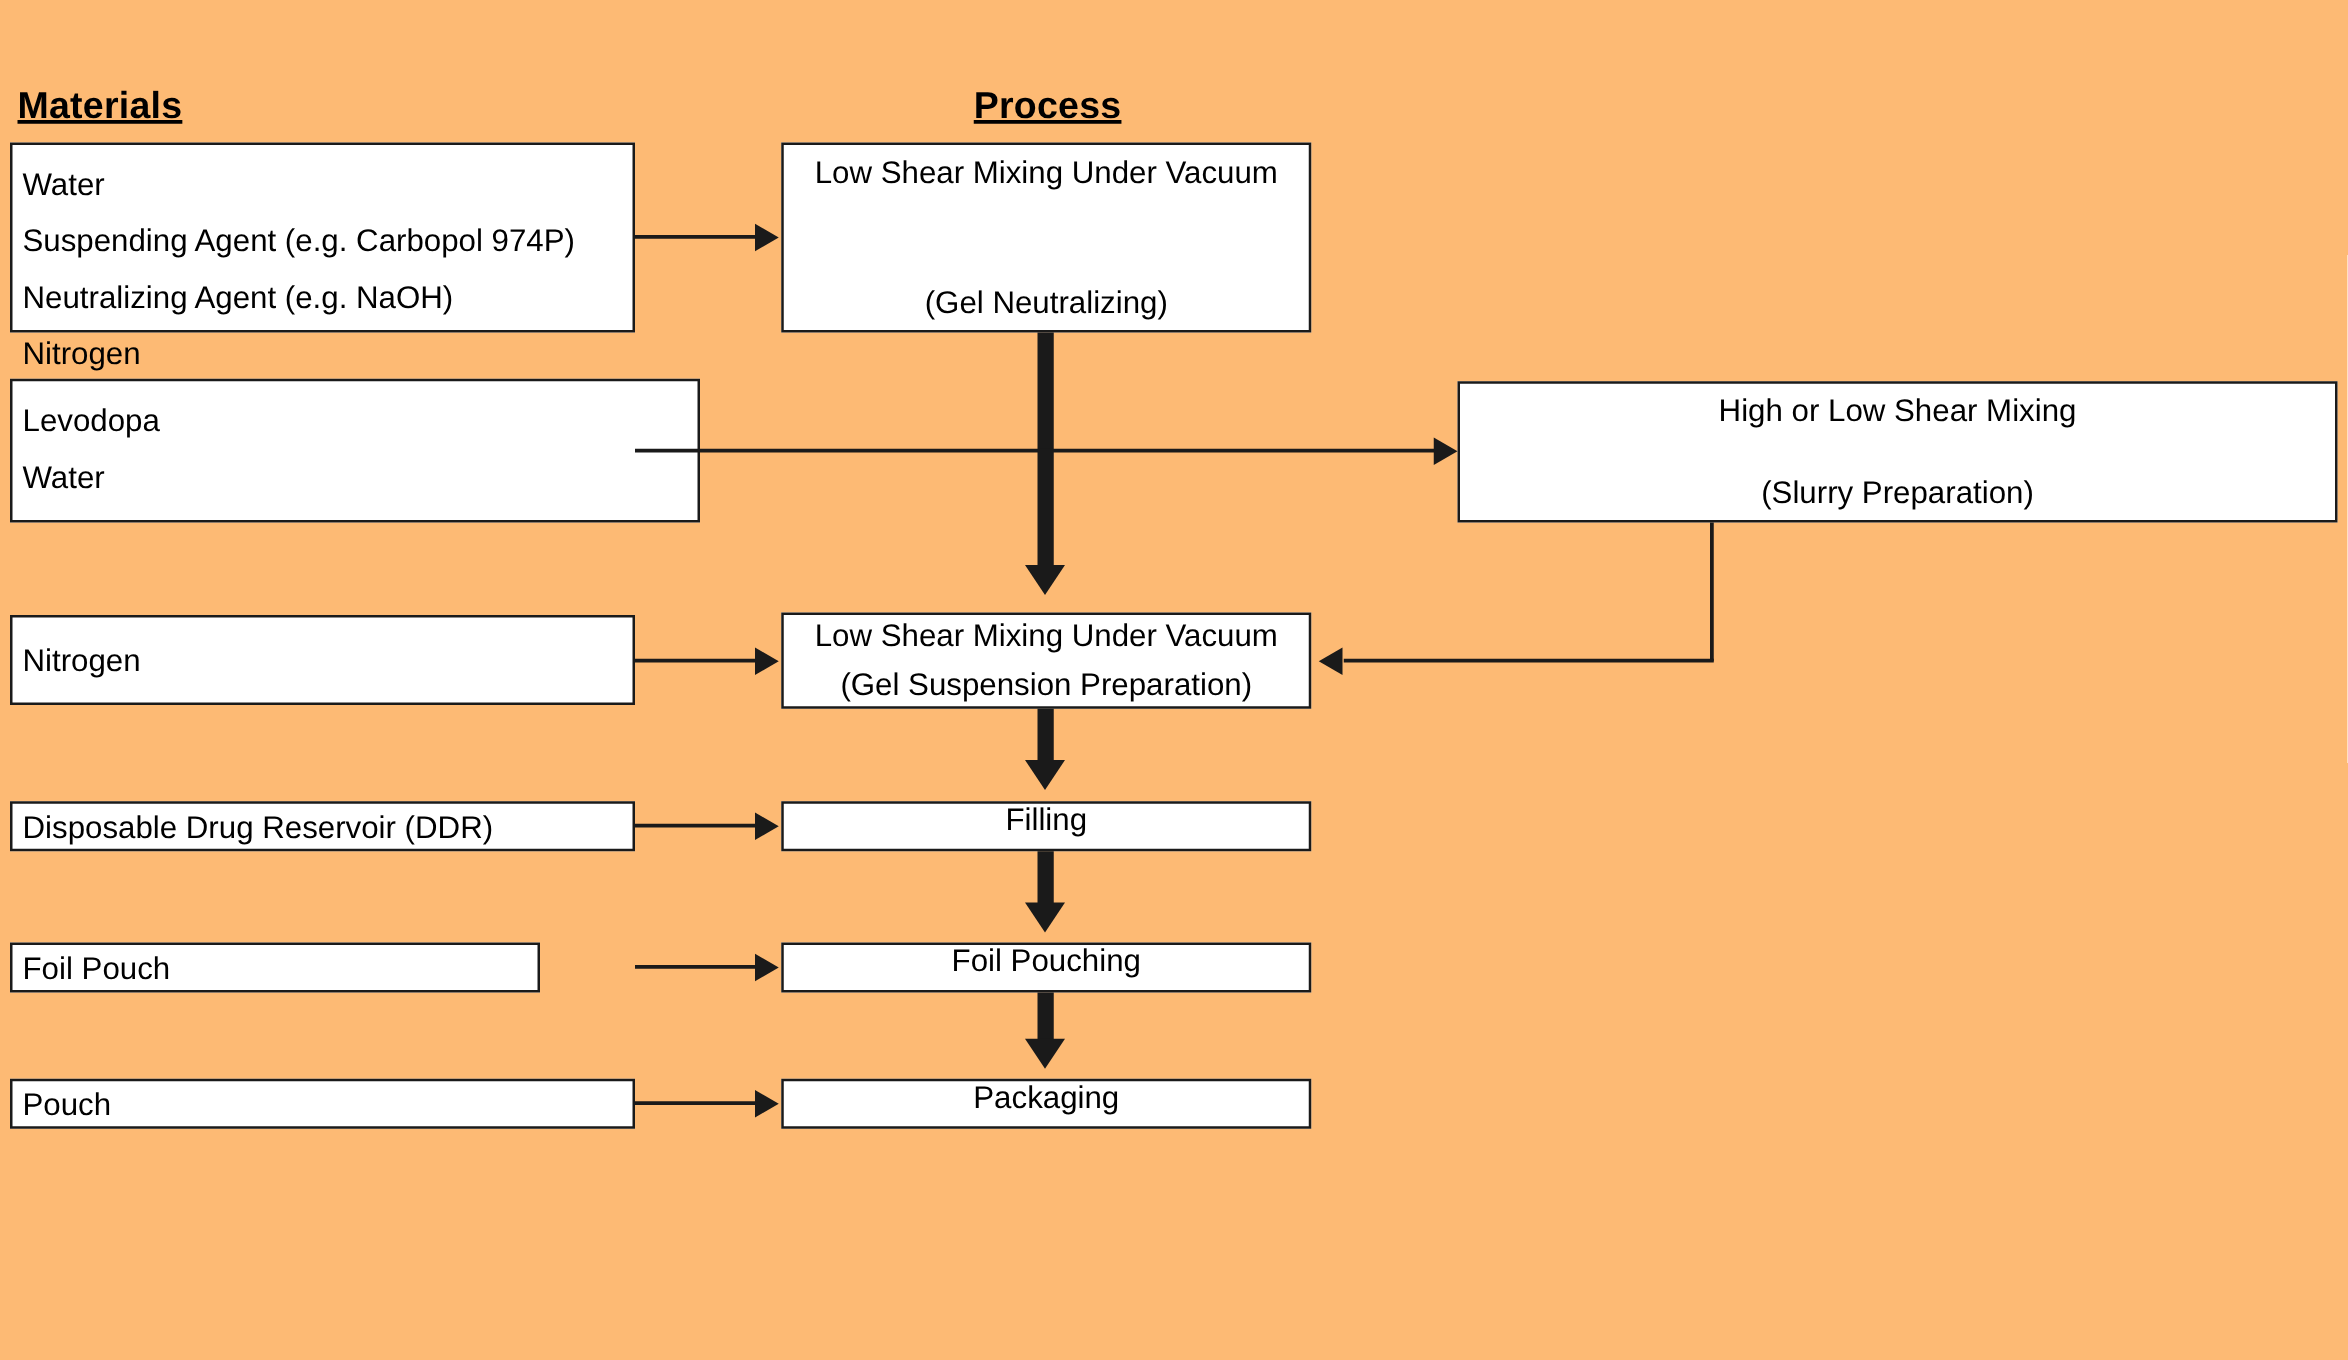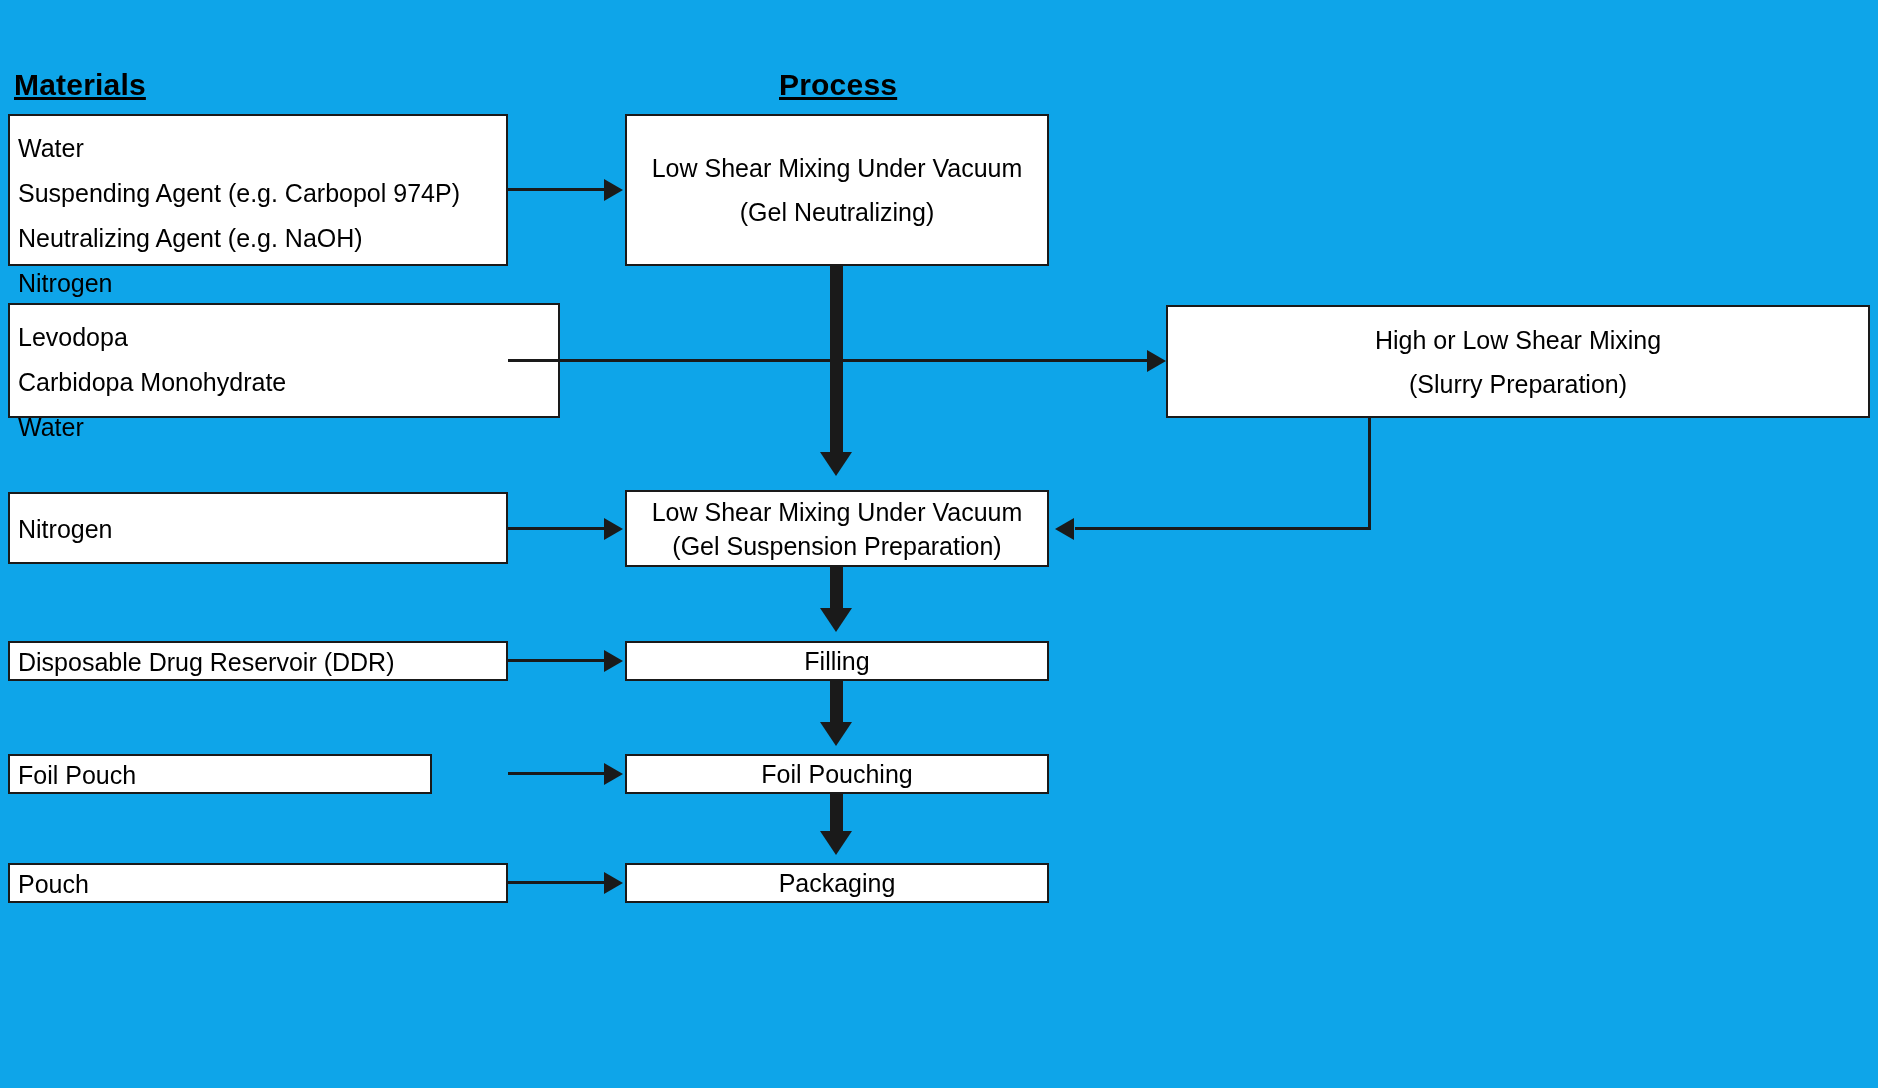--- a/index.html
+++ b/index.html
@@ -8,21 +8,21 @@
     background: #ffffff;
   }
   body {
     font-family: "Liberation Sans", sans-serif;
     color: #000000;
   }
   #canvas {
     position: relative;
     width: 1878px;
     height: 1088px;
-    background: #0ea5e9;
+    background: #fdba74;
     overflow: hidden;
   }
 
   
   .col-heading {
     position: absolute;
     font-size: 30px;
     font-weight: bold;
     color: #000;
     text-decoration: underline;
@@ -43,21 +43,21 @@
   .mat-line {
     font-size: 25px;
     line-height: 45px;
     color: #000;
     white-space: nowrap;
   }
   .proc-box {
     display: flex;
     flex-direction: column;
     align-items: center;
-    justify-content: center;
+    justify-content: space-between;
     text-align: center;
   }
   .proc-line {
     font-size: 25px;
     line-height: 44px;
     color: #000;
     white-space: nowrap;
   }
 
   
@@ -116,21 +116,20 @@
 
   <div class="box mat-box" style="left:8px; top:114px; width:500px; height:152px;">
     <div class="mat-line">Water</div>
     <div class="mat-line">Suspending Agent (e.g. Carbopol 974P)</div>
     <div class="mat-line">Neutralizing Agent (e.g. NaOH)</div>
     <div class="mat-line">Nitrogen</div>
   </div>
 
   <div class="box mat-box" style="left:8px; top:303px; width:552px; height:115px;">
     <div class="mat-line">Levodopa</div>
-    <div class="mat-line">Carbidopa Monohydrate</div>
     <div class="mat-line">Water</div>
   </div>
 
   <div class="box mat-box" style="left:8px; top:492px; width:500px; height:72px; display:flex; align-items:center;">
     <div class="mat-line">Nitrogen</div>
   </div>
 
   <div class="box mat-box" style="left:8px; top:641px; width:500px; height:40px; display:flex; align-items:center;">
     <div class="mat-line" style="line-height:26px;">Disposable Drug Reservoir (DDR)</div>
   </div>

